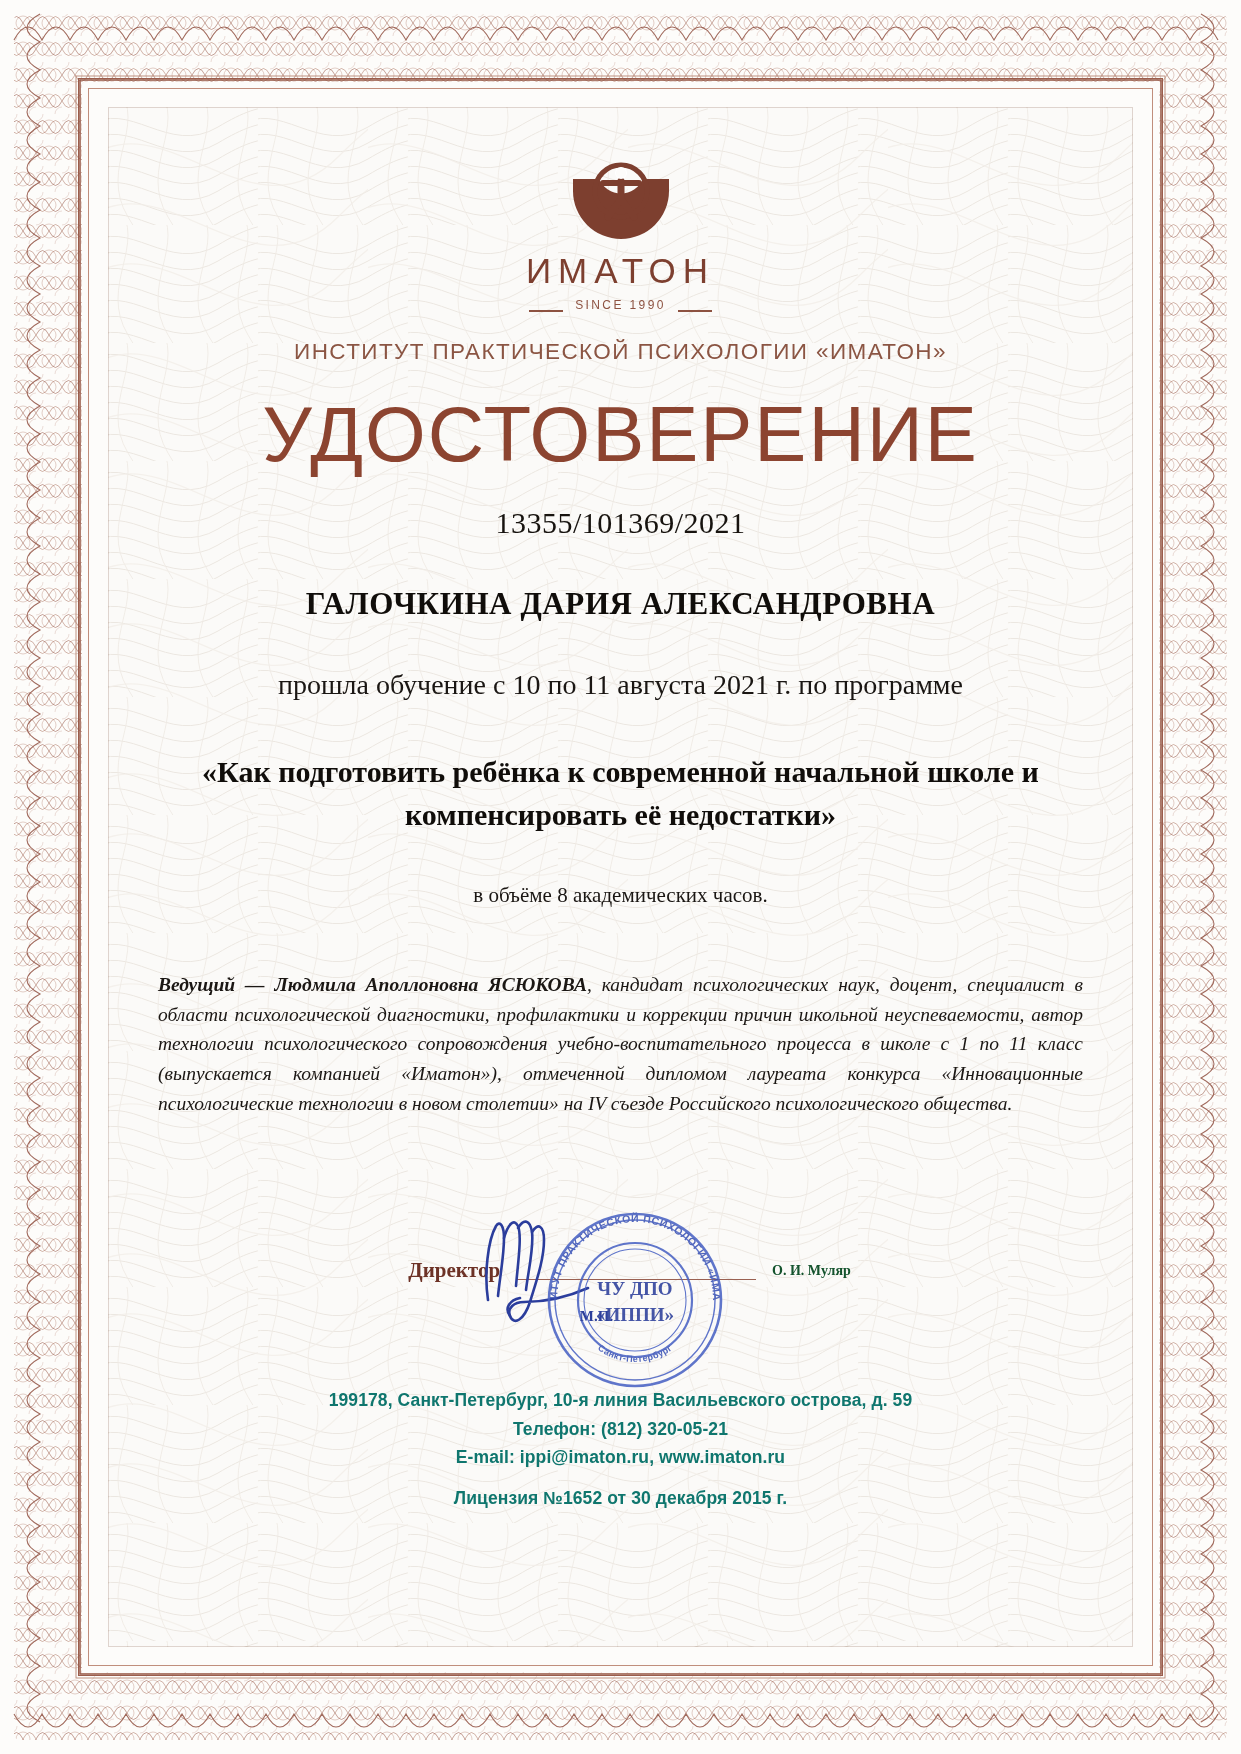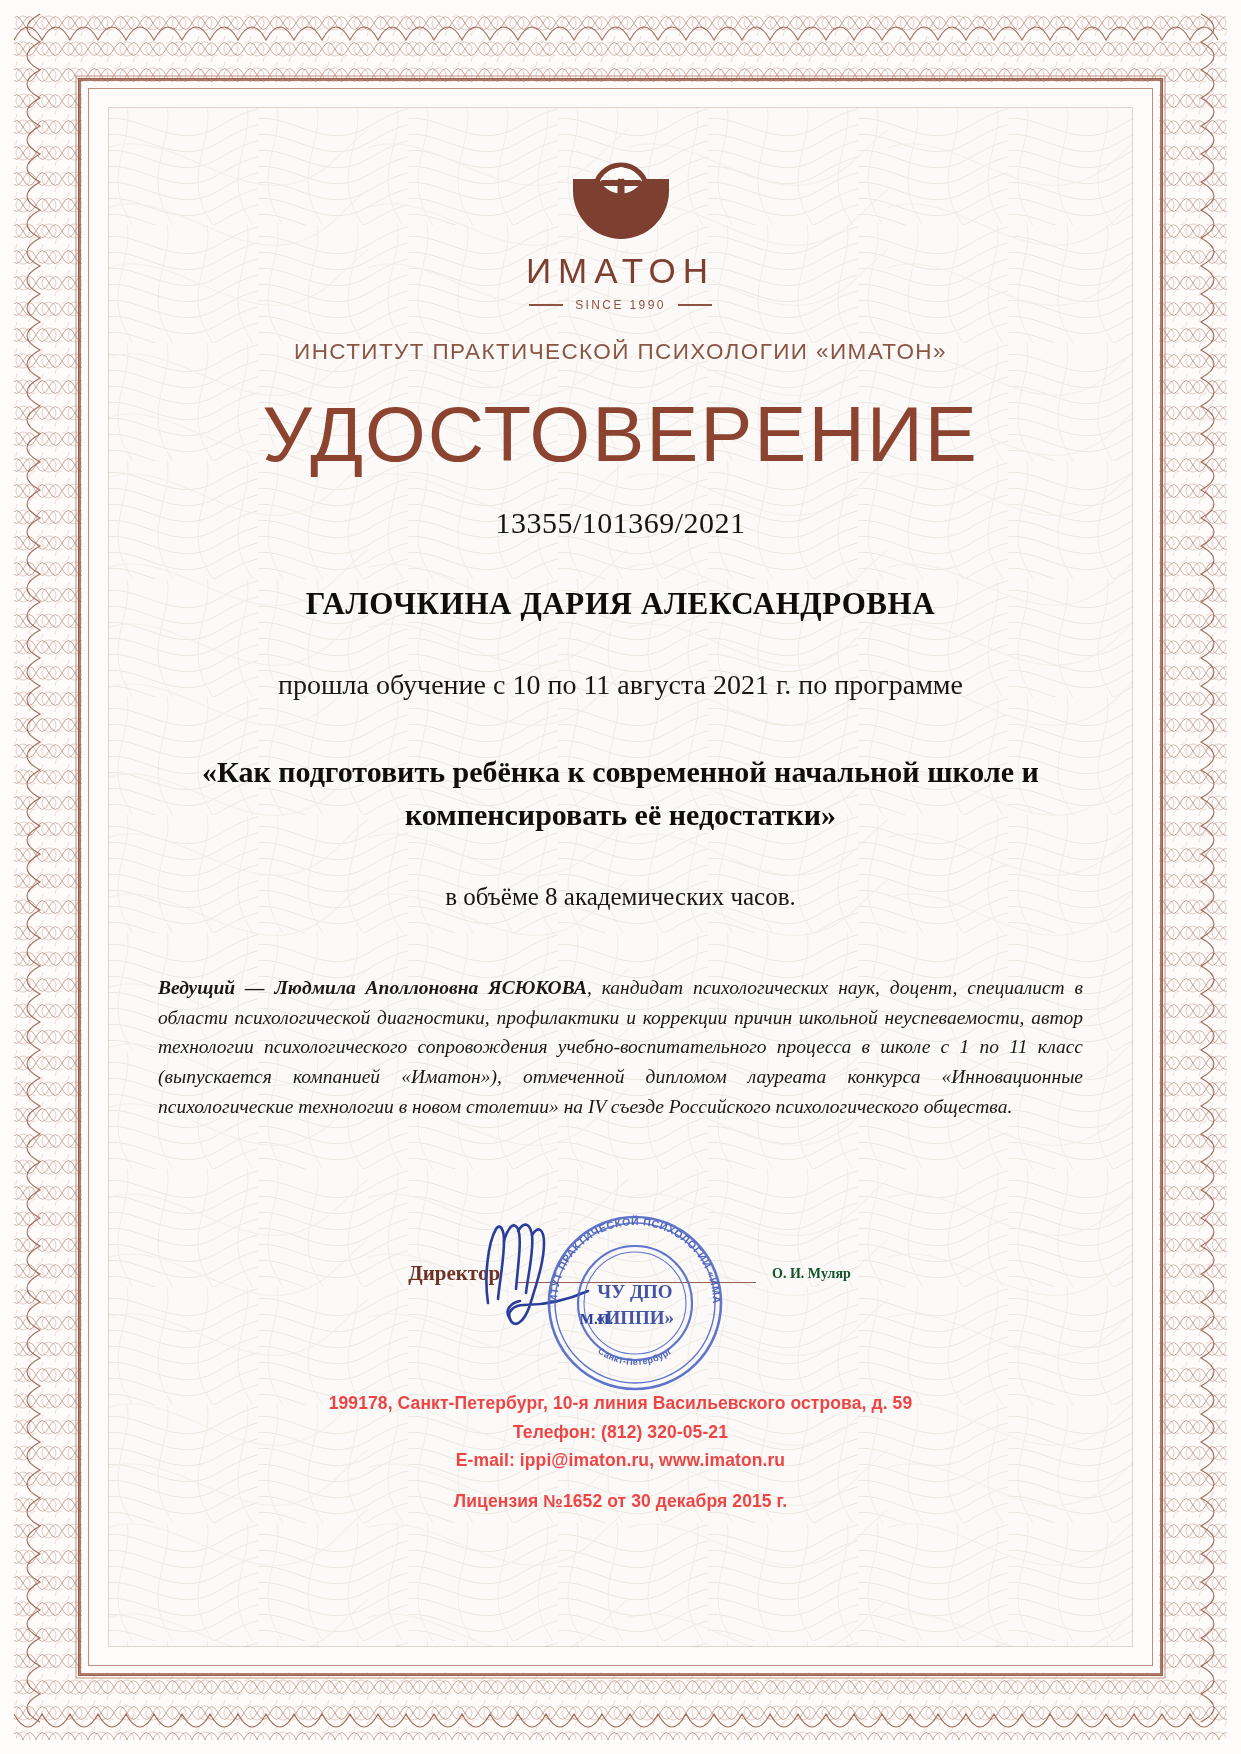--- a/index.html
+++ b/index.html
@@ -91,21 +91,21 @@
     margin-top: 8px;
     font-family: "Liberation Sans", sans-serif;
     font-size: 35px;
     letter-spacing: 7px;
     color: #7d3f2f;
     font-weight: 400;
   }
   .logo-since-row {
     margin-top: 7px;
     display: flex;
-    align-items: center;
+    align-items: flex-end;
     justify-content: center;
     gap: 12px;
   }
   .logo-rule {
     width: 34px; height: 2px;
     background: #8d5241;
   }
   .logo-since {
     font-family: "Liberation Sans", sans-serif;
     font-size: 12px;
@@ -164,21 +164,21 @@
   .program-title {
     margin-top: 50px;
     font-size: 30px;
     font-weight: bold;
     line-height: 1.42;
     color: #100d0a;
     padding: 0 14px;
   }
   .line-hours {
     margin-top: 47px;
-    font-size: 25px;
+    font-size: 21px;
     color: #1a1613;
   }
 
   
   .instructor-para {
     margin-top: 62px;
     text-align: justify;
     font-size: 19.5px;
     font-style: italic;
     line-height: 1.52;
@@ -252,21 +252,21 @@
     font-family: "Liberation Serif", serif;
     font-weight: bold;
     font-size: 15px;
     color: #2c3f9b;
   }
 
   
   .footer {
     margin-top: 24px;
     font-family: "Liberation Sans", sans-serif;
-    color: #ef4444;
+    color: #0f766e;
   }
   .footer div {
     font-size: 17.5px;
     font-weight: bold;
     line-height: 1.62;
     letter-spacing: 0.1px;
   }
   .footer .license {
     margin-top: 13px;
   }

